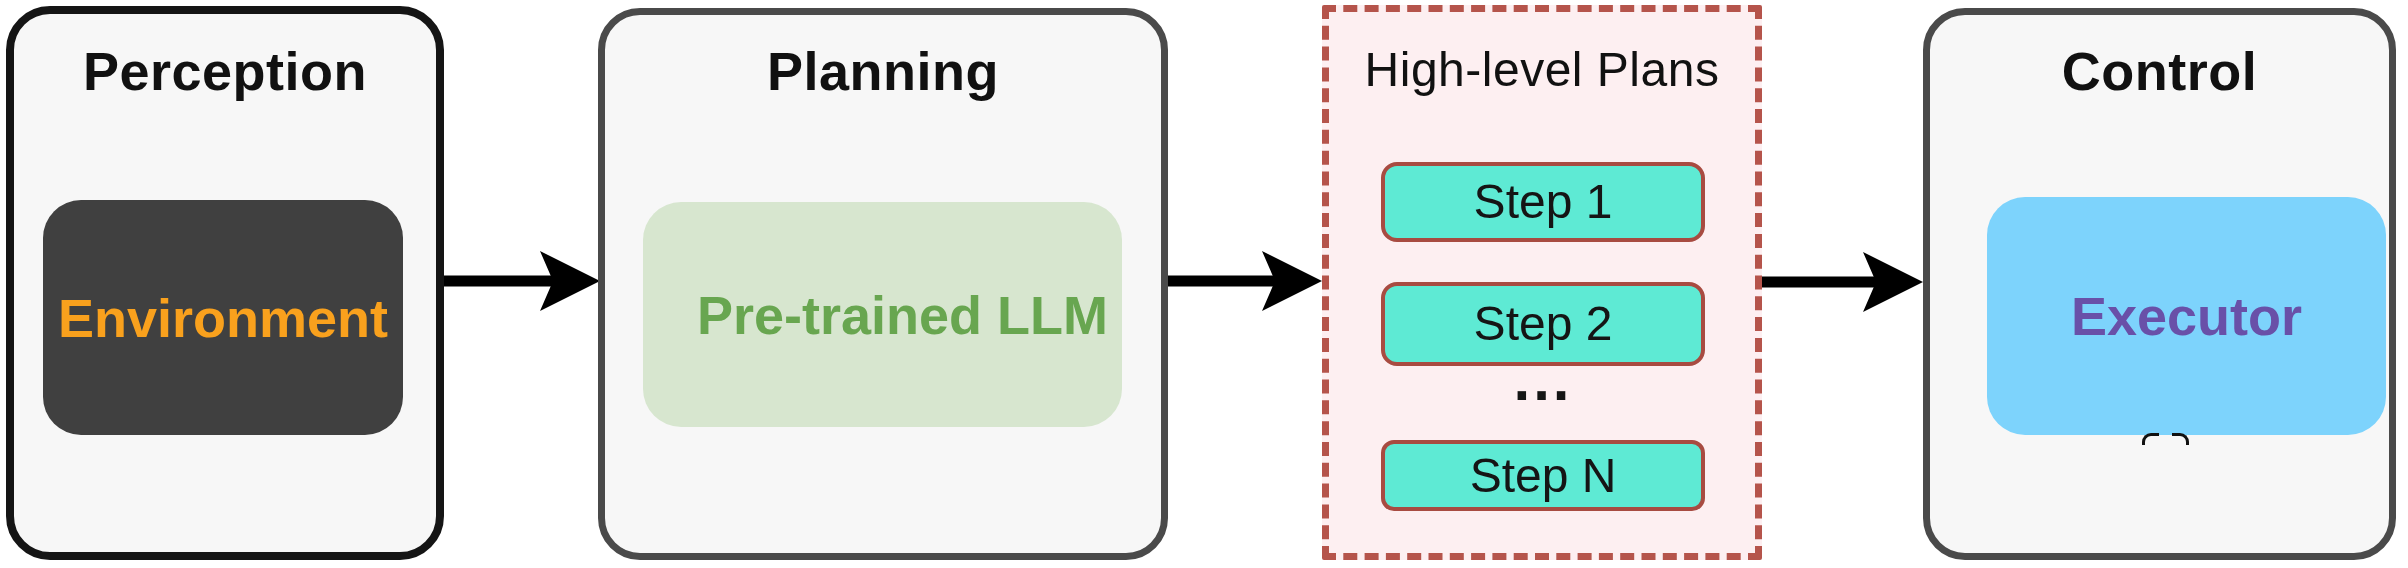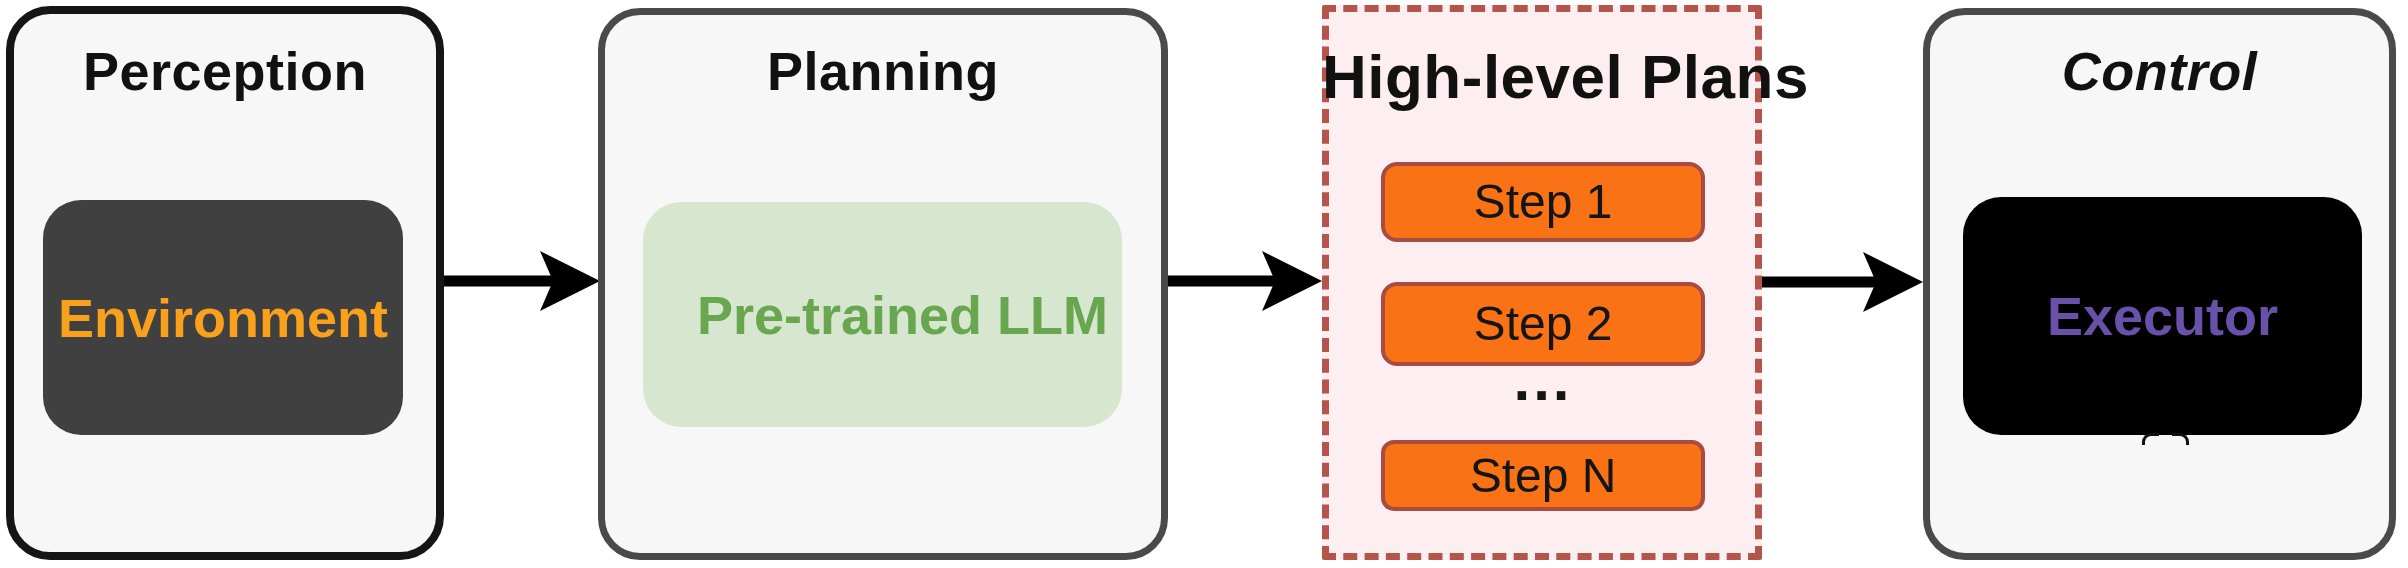--- a/index.html
+++ b/index.html
@@ -29,45 +29,45 @@
   
   .title {
     text-align: center;
     color: #111111;
     font-size: 54px;
     font-weight: 700;
     line-height: 1;
     letter-spacing: 0.5px;
     white-space: nowrap;
   }
-  .title.regular { font-weight: 700; font-size: 62px; }
+  .title.regular { font-weight: 400; font-size: 48px; }
 
   
   .innerbox {
     border-radius: 38px;
     display: flex;
     align-items: center;
     justify-content: center;
   }
   .innerbox .label {
     font-size: 54px;
     font-weight: 700;
     line-height: 1;
     white-space: nowrap;
   }
   .env-box  { background: #404040; }
   .env-box  .label { color: #f9a11d; }
   .llm-box  { background: #d7e6cf; }
   .llm-box  .label { color: #68a650; margin-left: 40px; }
-  .exec-box { background: #000000; }
+  .exec-box { background: #7dd3fc; margin-left: 24px; }
   .exec-box .label { color: #6950a8; }
 
   
   .step {
-    background: #f97316;
+    background: #5eead4;
     border: 4px solid #a84b41;
     border-radius: 16px;
     display: flex;
     align-items: center;
     justify-content: center;
     color: #151515;
     font-size: 48px;
     font-weight: 400;
     line-height: 1;
     white-space: nowrap;
@@ -136,21 +136,21 @@
   </div>
 
   <div class="abs arrow" style="left:1762px; top:250px; width:161px; height:64px;">
     <svg width="161" height="64" viewBox="0 0 161 64">
       <rect class="ink" x="0" y="26.5" width="117" height="11"></rect>
       <polygon class="ink" points="161,32 101,2 114,32 101,62"></polygon>
     </svg>
   </div>
 
   <div class="abs module solid-gray" style="left:1923px; top:8px; width:473px; height:552px;"></div>
-  <div class="abs title" style="left:1923px; top:44px; width:473px;font-style:italic;">Control</div>
+  <div class="abs title" style="left:1923px; top:44px; width:473px;">Control</div>
   <div class="abs innerbox exec-box" style="left:1963px; top:197px; width:399px; height:238px;">
     <span class="label">Executor</span>
   </div>
 
   <div class="abs artifact" style="left:2142px; top:433px;">
     <span class="mark l"></span>
     <span class="mark r"></span>
   </div>
 
 </div>

